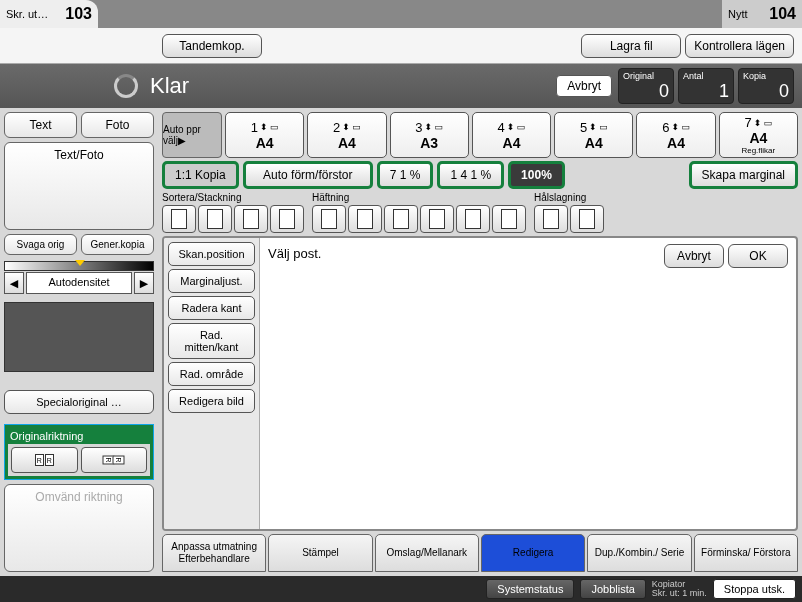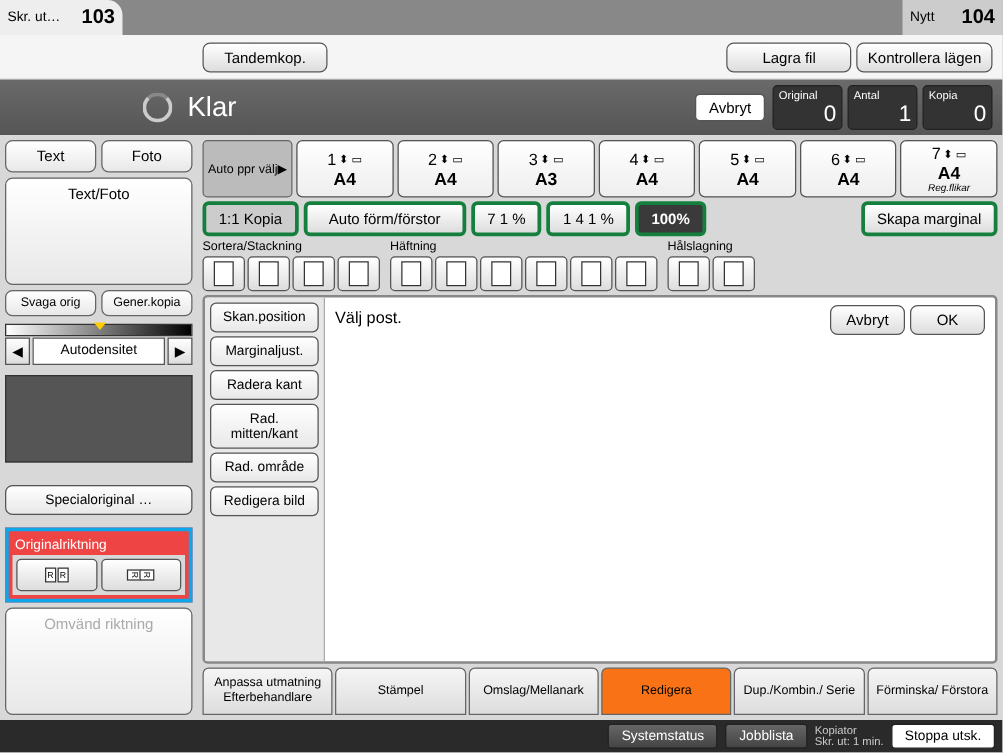--- a/index.html
+++ b/index.html
@@ -42,35 +42,35 @@
 .density { display: flex; align-items: center; gap: 1px; margin-top: 2px; flex-direction: column; }
 .density-bar { height: 10px; width: 100%; background: linear-gradient(90deg, #fff, #000); border: 1px solid #333; position: relative; }
 .density-marker { position: absolute; left: 47%; top: -2px; width: 0; height: 0; border-left: 5px solid transparent; border-right: 5px solid transparent; border-top: 6px solid #ffcc00; }
 .density-row { display: flex; width: 100%; gap: 2px; }
 .arrow-btn { width: 20px; height: 22px; background: linear-gradient(#fff,#ddd); border: 1px solid #555; display: flex; align-items: center; justify-content: center; font-size: 11px; cursor: pointer; }
 .density-label { flex: 1; background: #fff; border: 1px solid #555; text-align: center; padding: 3px; font-size: 11px; }
 
 .left-preview { height: 70px; background: #555; border: 1px solid #333; margin-top: 4px; }
 .left-label-btn { background: linear-gradient(#fff,#e8e8e8); border: 1px solid #555; border-radius: 6px; padding: 5px 3px; text-align: center; font-size: 11px; margin-top: 14px; }
 
-.orient-box { background: #ef4444; border: 3px solid #0ea5e9; padding: 3px; margin-top: 6px; }
+.orient-box { background: #15803d; border: 1px solid #0ea5e9; padding: 3px; margin-top: 6px; }
 .orient-title { color: #fff; font-size: 11px; padding: 2px; }
 .orient-btns { display: flex; gap: 3px; background: #d8d8d8; padding: 3px; }
 .orient-btn { flex: 1; background: linear-gradient(#fff,#ddd); border: 1px solid #555; border-radius: 4px; height: 26px; display: flex; align-items: center; justify-content: center; gap: 1px; cursor: pointer; font-size: 9px; }
 .mini-page { width: 9px; height: 12px; border: 1px solid #333; background: #fff; font-size: 7px; display: flex; align-items: center; justify-content: center; }
 
 
 .right-col { flex: 1; background: #d8d8d8; padding: 4px; display: flex; flex-direction: column; gap: 3px; overflow: hidden; }
 
 .paper-row { display: flex; gap: 3px; height: 46px; }
-.auto-paper { width: 72px; background: #bbb; border: 1px solid #666; border-radius: 4px; display: flex; flex-direction: column; align-items: center; justify-content: center; font-size: 10px; cursor: pointer; }
+.auto-paper { width: 60px; background: #bbb; border: 1px solid #666; border-radius: 4px; display: flex; flex-direction: column; align-items: center; justify-content: center; font-size: 10px; cursor: pointer; }
 .tray { flex: 1; background: linear-gradient(#fff,#eee); border: 1px solid #555; border-radius: 5px; display: flex; flex-direction: column; align-items: center; justify-content: center; font-size: 10px; cursor: pointer; position: relative; padding: 1px; }
 .tray-top { display: flex; align-items: center; gap: 2px; font-size: 11px; }
 .tray-size { font-size: 14px; font-weight: bold; }
-.tray-sub { font-size: 8px; font-style: italic; }
+.tray-sub { font-size: 8px; }
 .tray-num { font-size: 13px; }
 .tray-icons { font-size: 9px; }
 
 .zoom-row { display: flex; gap: 4px; height: 28px; align-items: center; }
 .zoom-btn { background: linear-gradient(#fff,#ddd); border: 3px solid #15803d; border-radius: 5px; padding: 4px 10px; font-size: 12px; cursor: pointer; }
 .zoom-btn.dark { background: #3a3a3a; color: #fff; font-weight: bold; }
 .zoom-btn.gray { background: #ccc; }
 .zoom-right-spacer { flex: 1; }
 
 .finish-row { display: flex; gap: 8px; font-size: 10px; }
@@ -82,21 +82,21 @@
 
 .edit-panel { flex: 1; background: #fff; border: 2px solid #888; border-radius: 4px; display: flex; overflow: hidden; }
 .edit-sidebar { width: 96px; background: #e8e8e8; padding: 4px; display: flex; flex-direction: column; gap: 3px; border-right: 1px solid #aaa; }
 .edit-sbtn { background: linear-gradient(#fff,#e8e8e8); border: 1px solid #555; border-radius: 5px; padding: 5px 3px; font-size: 11px; text-align: center; cursor: pointer; }
 .edit-main { flex: 1; padding: 8px; position: relative; }
 .edit-prompt { font-size: 13px; }
 .edit-actions { position: absolute; right: 8px; top: 6px; display: flex; gap: 4px; }
 
 .bottom-tabs { display: flex; gap: 2px; height: 38px; }
 .btab { flex: 1; background: linear-gradient(#f5f5f5,#ddd); border: 1px solid #666; border-radius: 5px 5px 0 0; display: flex; align-items: center; justify-content: center; text-align: center; font-size: 10px; padding: 2px 4px; cursor: pointer; line-height: 1.2; }
-.btab.active { background: #f97316; }
+.btab.active { background: #1d4ed8; }
 
 
 .footer { height: 26px; background: #2a2a2a; display: flex; align-items: center; padding: 2px 6px; gap: 6px; color: #ccc; font-size: 10px; }
 .footer-spacer { flex: 1; }
 .fbtn { background: linear-gradient(#666,#444); color: #fff; border: 1px solid #222; border-radius: 3px; padding: 3px 10px; font-size: 11px; cursor: pointer; }
 .fbtn.white { background: #fff; color: #000; font-weight: normal; }
 .finfo { display: flex; flex-direction: column; line-height: 1; font-size: 9px; }
 </style>
 </head>
 <body>

